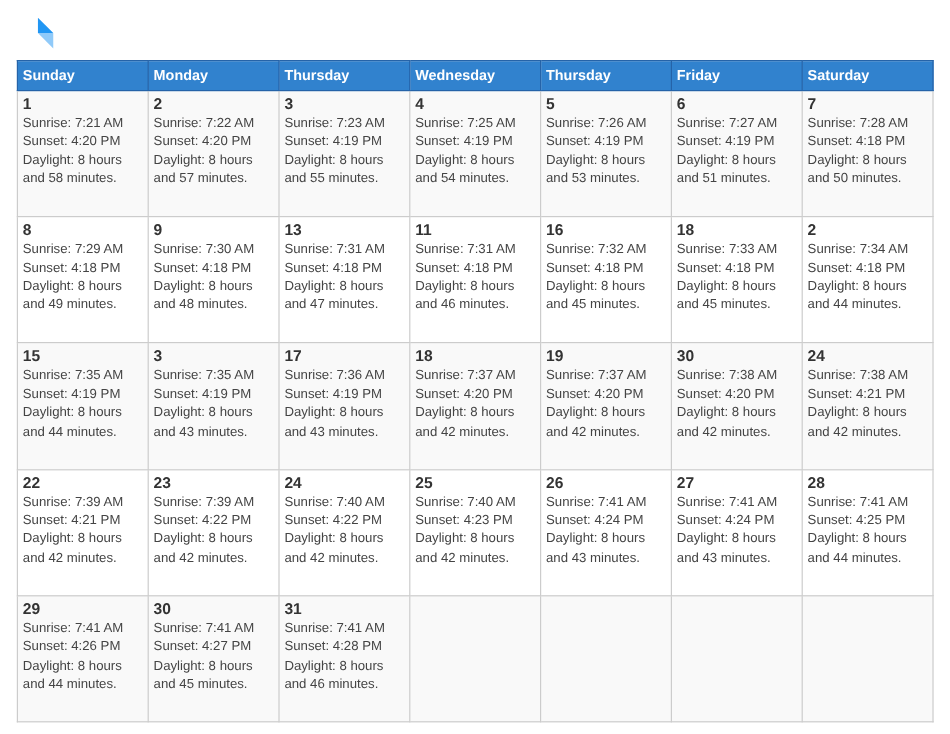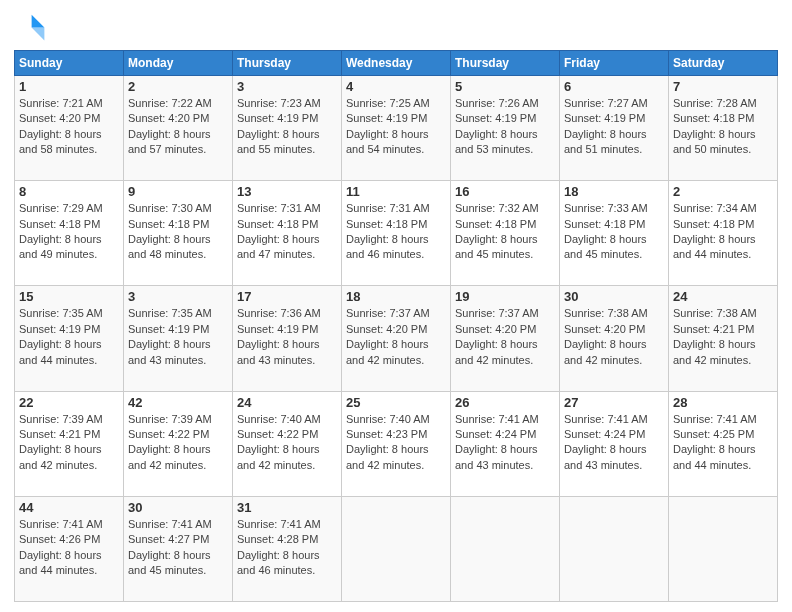--- a/index.html
+++ b/index.html
@@ -228,21 +228,21 @@
             <span class="day-number">24</span>
             <div class="day-detail">Sunrise: 7:38 AM<br>Sunset: 4:21 PM<br>Daylight: 8 hours and 42 minutes.</div>
           </td>
         </tr>
         <tr>
           <td>
             <span class="day-number">22</span>
             <div class="day-detail">Sunrise: 7:39 AM<br>Sunset: 4:21 PM<br>Daylight: 8 hours and 42 minutes.</div>
           </td>
           <td>
-            <span class="day-number">42</span>
+            <span class="day-number">23</span>
             <div class="day-detail">Sunrise: 7:39 AM<br>Sunset: 4:22 PM<br>Daylight: 8 hours and 42 minutes.</div>
           </td>
           <td>
             <span class="day-number">24</span>
             <div class="day-detail">Sunrise: 7:40 AM<br>Sunset: 4:22 PM<br>Daylight: 8 hours and 42 minutes.</div>
           </td>
           <td>
             <span class="day-number">25</span>
             <div class="day-detail">Sunrise: 7:40 AM<br>Sunset: 4:23 PM<br>Daylight: 8 hours and 42 minutes.</div>
           </td>
@@ -254,21 +254,21 @@
             <span class="day-number">27</span>
             <div class="day-detail">Sunrise: 7:41 AM<br>Sunset: 4:24 PM<br>Daylight: 8 hours and 43 minutes.</div>
           </td>
           <td>
             <span class="day-number">28</span>
             <div class="day-detail">Sunrise: 7:41 AM<br>Sunset: 4:25 PM<br>Daylight: 8 hours and 44 minutes.</div>
           </td>
         </tr>
         <tr class="last-row">
           <td>
-            <span class="day-number">44</span>
+            <span class="day-number">29</span>
             <div class="day-detail">Sunrise: 7:41 AM<br>Sunset: 4:26 PM<br>Daylight: 8 hours and 44 minutes.</div>
           </td>
           <td>
             <span class="day-number">30</span>
             <div class="day-detail">Sunrise: 7:41 AM<br>Sunset: 4:27 PM<br>Daylight: 8 hours and 45 minutes.</div>
           </td>
           <td>
             <span class="day-number">31</span>
             <div class="day-detail">Sunrise: 7:41 AM<br>Sunset: 4:28 PM<br>Daylight: 8 hours and 46 minutes.</div>
           </td>

